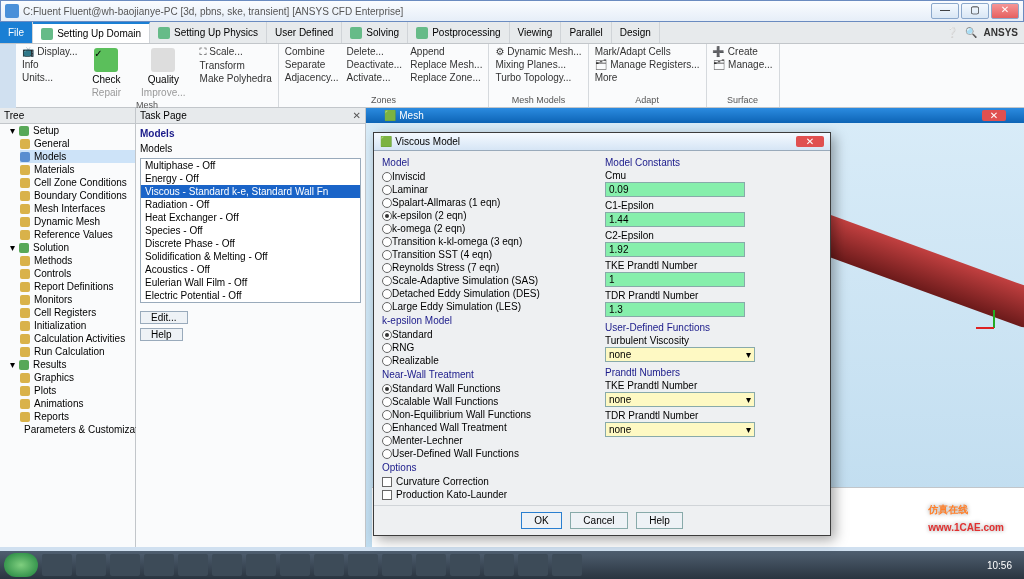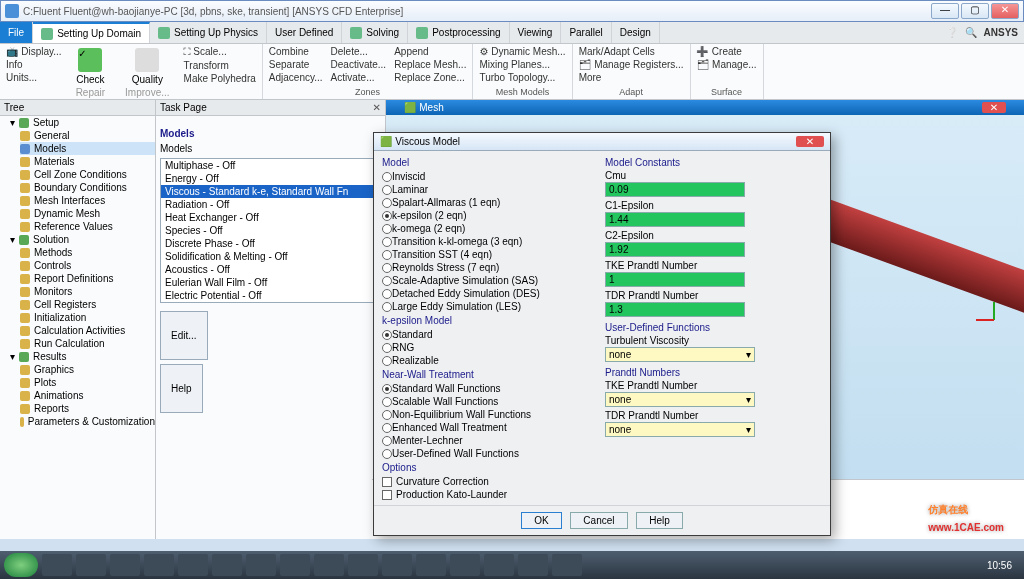--- a/index.html
+++ b/index.html
@@ -7,67 +7,67 @@
 .titlebar { height: 22px; background: linear-gradient(#fafcff, #e6eef8); border: 1px solid #6a8bc0; display: flex; align-items: center; padding: 0 4px; }
 .titlebar .ticon { width: 14px; height: 14px; background: #4a90d9; margin-right: 4px; border-radius: 2px; }
 .titlebar .ttext { flex: 1; color: #555; }
 .titlebar .wbtn { width: 28px; height: 16px; border: 1px solid #8ba8cb; background: linear-gradient(#f5faff,#d9e7f5); margin-left: 2px; border-radius: 2px; text-align: center; line-height: 12px; }
 .titlebar .wbtn.close { background: linear-gradient(#f59595,#e56060); color: #fff; }
 .menubar { height: 22px; background: #e7eaec; display: flex; align-items: stretch; border-bottom: 1px solid #c2c6ca; }
 .menubar .mtab { padding: 3px 8px; display: flex; align-items: center; gap: 4px; border-right: 1px solid #d0d4d8; }
 .menubar .mtab.file { background: #1a7fd4; color: #fff; }
 .menubar .mtab.active { background: #fff; border-top: 2px solid #1a7fd4; }
 .ico { width: 12px; height: 12px; display: inline-block; background: #6b8; border-radius: 2px; }
-.ribbon { height: 56px; background: #fafbfc; border-bottom: 1px solid #c2c6ca; display: flex; position: relative; }
+.ribbon { height: 64px; background: #fafbfc; border-bottom: 1px solid #c2c6ca; display: flex; position: relative; margin-left: 16px; }
 .rgroup { border-right: 1px solid #d5d9dd; padding: 2px 6px; display: flex; flex-direction: column; }
 .rgroup .rtitle { font-size: 9px; color: #555; text-align: center; }
 .rgroup .rbody { flex: 1; display: flex; gap: 8px; align-items: flex-start; }
 .rcol { display: flex; flex-direction: column; gap: 2px; }
 .rbtn { font-size: 10px; color: #333; white-space: nowrap; }
 .rbig { display: flex; flex-direction: column; align-items: center; gap: 2px; padding: 2px 6px; }
 .rbig .bicon { width: 24px; height: 24px; background: #7aa7d9; border-radius: 3px; }
 .workspace { display: flex; height: calc(579px - 22px - 22px - 68px - 28px); position: relative; }
 .panel { background: #fafbfc; border-right: 1px solid #c2c6ca; display: flex; flex-direction: column; }
 .panel .phead { background: #e7eaec; padding: 2px 4px; border-bottom: 1px solid #c2c6ca; display: flex; justify-content: space-between; }
 .panel .phead .x { color: #555; }
-.tree { width: 156px; }
+.tree { width: 136px; }
 .tree ul { list-style: none; margin: 0; padding-left: 10px; }
 .tree li { padding: 1px 0; display: flex; align-items: center; gap: 4px; white-space: nowrap; }
 .tree li .ti { width: 10px; height: 10px; background: #d9b24a; border-radius: 2px; }
 .tree li .ti.g { background: #58a858; }
 .tree li .ti.b { background: #5a8ed0; }
 .tree li.sel { background: #cde3f8; }
-.task { width: 230px; gap: 8px; }
+.task { width: 230px; }
 .task .tbody { padding: 4px; }
 .task .lbl { font-weight: bold; color: #1a1a8a; }
 .task .listbox { border: 1px solid #9ab; background: #fff; margin: 4px 0; }
 .task .listbox div { padding: 1px 4px; }
 .task .listbox div.sel { background: #1a64c8; color: #fff; }
-.task .btn { display: inline-block; border: 1px solid #9ab; background: #eef2f6; padding: 18px 10px; margin: 4px 2px 0 0; }
+.task .btn { display: inline-block; border: 1px solid #9ab; background: #eef2f6; padding: 0 10px; margin: 4px 2px 0 0; }
 .viewport { flex: 1; background: linear-gradient(#d9ecf8,#bfdcef); position: relative; overflow: hidden; }
 .viewport .vhead { background: linear-gradient(#2b8be0,#0d64b5); color: #fff; padding: 2px 18px; display: flex; justify-content: space-between; }
 .viewport .vhead .vx { background: #e05050; width: 24px; text-align: center; border-radius: 2px; }
 .pipe { position: absolute; left: 360px; top: 130px; width: 320px; height: 90px; transform: rotate(20deg); }
 .pipe .body { width: 100%; height: 40px; background: linear-gradient(#c24040,#6b1a1a); border-radius: 20px; }
 .triad { position: absolute; right: 10px; top: 200px; width: 40px; height: 40px; }
 .triad .ax { position: absolute; width: 2px; height: 18px; left: 19px; top: 2px; background: #2a2; }
 .triad .ay { position: absolute; width: 18px; height: 2px; left: 2px; top: 19px; background: #d22; }
 .console { position: absolute; left: 372px; right: 0; bottom: 0; height: 60px; background: #fff; border-top: 1px solid #c2c6ca; font-family: monospace; font-size: 9px; color: #333; padding: 2px 6px; overflow: hidden; }
 .dialog { position: absolute; left: 373px; top: 132px; width: 458px; background: #eef0f2; border: 1px solid #3c3c3c; box-shadow: 4px 4px 12px rgba(0,0,0,.35); z-index: 50; }
 .dialog .dtitle { background: linear-gradient(#f5faff,#d6e5f5); border-bottom: 1px solid #9ab; padding: 3px 6px; display: flex; justify-content: space-between; align-items: center; }
 .dialog .dtitle .dx { background: #e05050; color: #fff; width: 28px; text-align: center; border-radius: 2px; }
 .dialog .dbody { display: flex; padding: 4px 8px; gap: 6px; }
 .dialog .dcol { flex: 1; }
 .dialog .ghead { color: #1a1a8a; padding: 2px 0; }
 .dialog .radio { display: flex; align-items: center; padding: 1px 0; }
 .dialog .radio .r { width: 10px; height: 10px; border: 1px solid #666; border-radius: 50%; background: #fff; display: flex; align-items: center; justify-content: center; }
 .dialog .radio .r.on::after { content: ""; width: 4px; height: 4px; background: #333; border-radius: 50%; }
 .dialog .chk { display: flex; align-items: center; gap: 4px; padding: 1px 0; }
 .dialog .chk .c { width: 10px; height: 10px; border: 1px solid #666; background: #fff; }
-.dialog .field { width: 140px; border: 1px solid #8aa; background: #22c55e; padding: 1px 3px; margin: 1px 0 3px; }
+.dialog .field { width: 140px; border: 1px solid #8aa; background: #86efac; padding: 1px 3px; margin: 1px 0 3px; }
 .dialog .sel { width: 150px; border: 1px solid #8aa; background: #fef9c3; padding: 1px 3px; margin: 1px 0 3px; display: flex; justify-content: space-between; }
 .dialog .dbuttons { text-align: center; padding: 6px; border-top: 1px solid #d0d4d8; }
 .dialog .dbuttons .db { display: inline-block; border: 1px solid #8aa; background: #eef2f6; padding: 2px 12px; margin: 0 3px; }
 .dialog .dbuttons .db.ok { border: 1px solid #2a7fd0; }
 .taskbar { position: absolute; left: 0; right: 0; bottom: 0; height: 28px; background: linear-gradient(#4f5f70,#2a3540); display: flex; align-items: center; padding: 0 4px; gap: 4px; }
 .taskbar .orb { width: 34px; height: 24px; background: radial-gradient(#7fcf7f,#1a7f3a); border-radius: 12px; }
 .taskbar .tb { width: 30px; height: 22px; background: #3d4b58; border-radius: 2px; }
 .taskbar .clock { margin-left: auto; color: #fff; padding: 0 8px; }
 .watermark { position: absolute; right: 20px; bottom: 44px; font-size: 16px; color: #fff; font-weight: bold; text-shadow: 0 0 4px rgba(0,0,0,.4); }
 .watermark .cn { color: #ff7f2a; }

